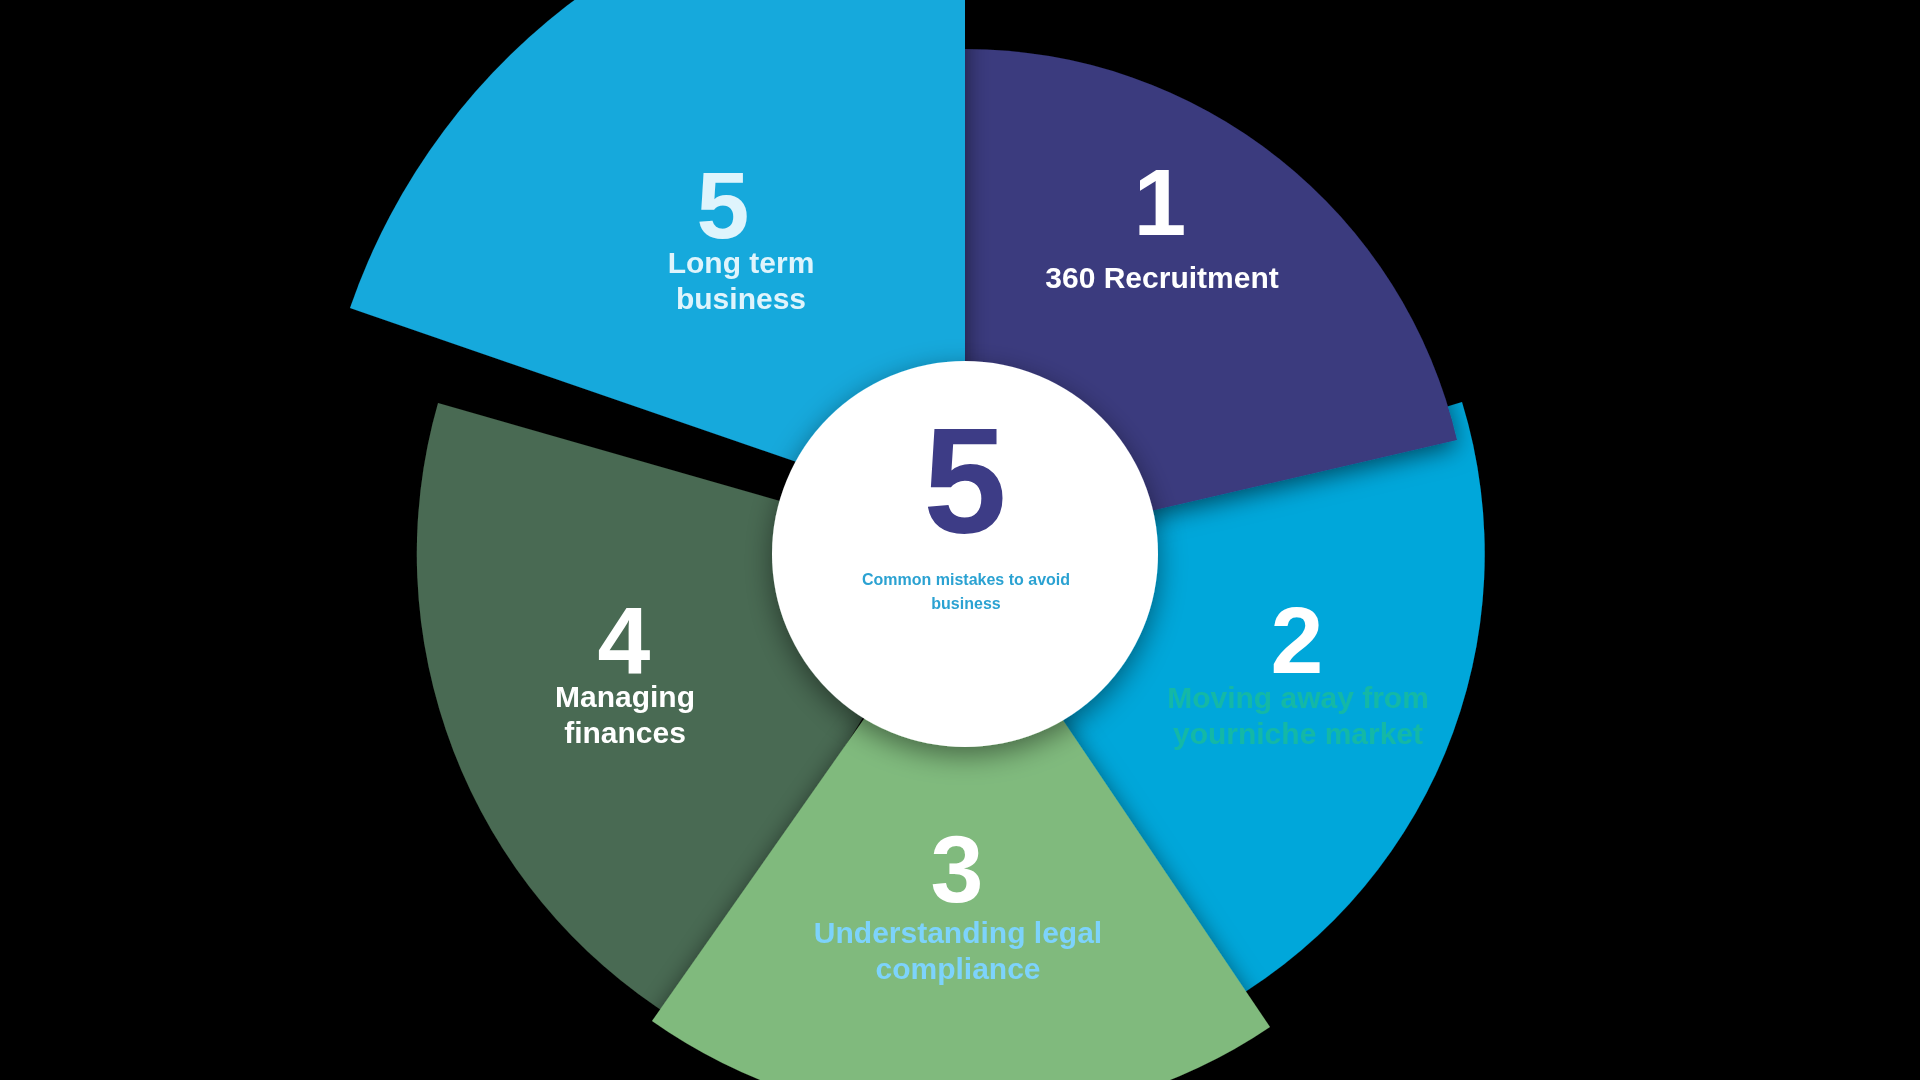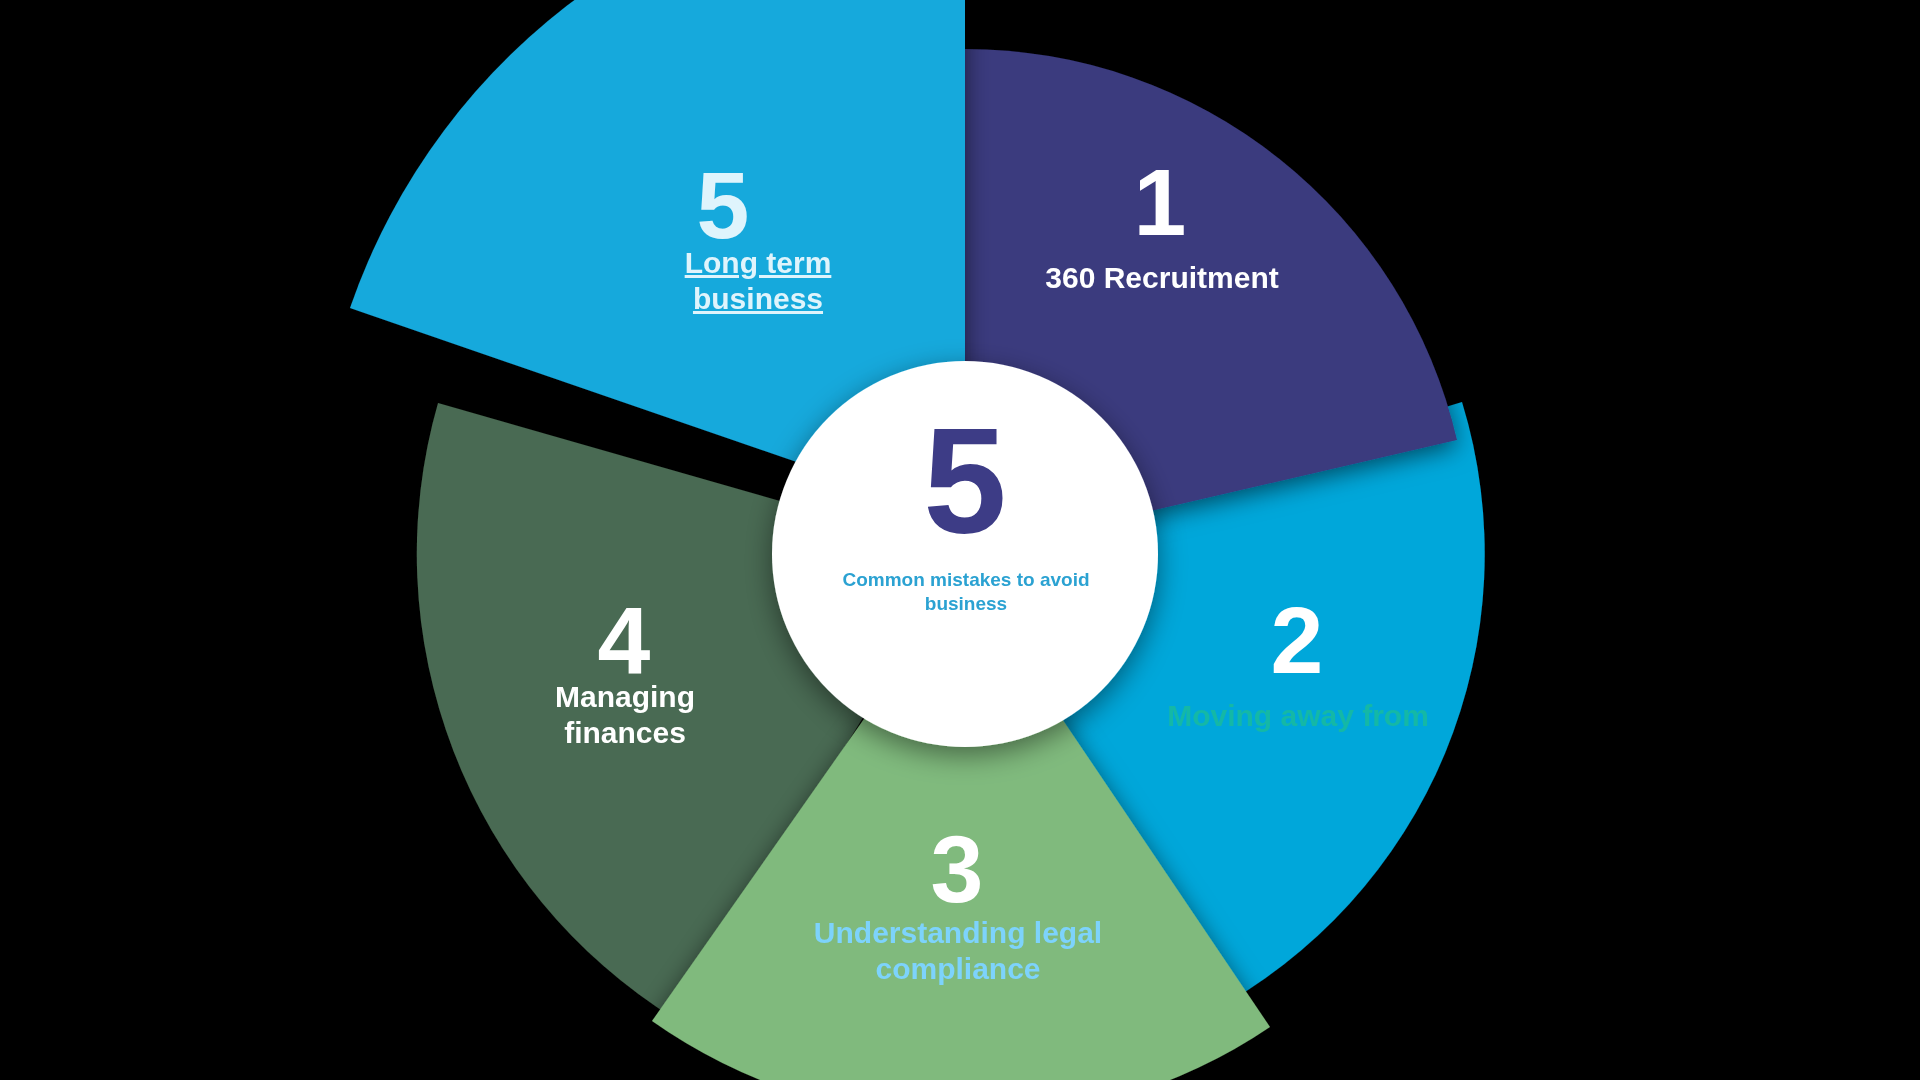--- a/index.html
+++ b/index.html
@@ -32,33 +32,33 @@
   
   .num-1{left:1160px;top:202px;}
   .lab-1{left:1162px;top:278px;}
   .num-2{left:1297px;top:640px;}
   .lab-2{left:1298px;top:716px;}
   .num-3{left:957px;top:869px;}
   .lab-3{left:958px;top:951px;}
   .num-4{left:624px;top:640px;}
   .lab-4{left:625px;top:715px;}
   .num-5{left:723px;top:205px;}
-  .lab-5{left:758px;top:281px;text-decoration:underline;}
+  .lab-5{left:741px;top:281px;}
   
   .center-number{
     position:absolute;left:965px;top:481px;
     transform:translate(-50%,-50%);
     font-size:150px;font-weight:700;line-height:1;
   }
   .center-subtitle{
     position:absolute;left:966px;top:592px;
     transform:translate(-50%,-50%);
     width:420px;
     text-align:center;
-    font-size:19px;font-weight:700;line-height:24px;
+    font-size:16px;font-weight:700;line-height:24px;
   }
   .center-subtitle span{display:block;}
 </style>
 </head>
 <body>
 
 <div class="stage">
 
   <svg class="wheel-svg" viewBox="0 0 1920 1080" xmlns="http://www.w3.org/2000/svg">
     <defs>
@@ -82,20 +82,21 @@
   <div class="overlay">
 
     <div class="seg-text seg-number num-1" style="color:#ffffff">1</div>
     <div class="seg-text seg-label lab-1" style="color:#ffffff">
       <span>360 Recruitment</span>
     </div>
 
     <div class="seg-text seg-number num-2" style="color:#ffffff">2</div>
     <div class="seg-text seg-label lab-2" style="color:#14b8a6">
       <span>Moving away from</span>
+      <span>yourniche market</span>
     </div>
 
     <div class="seg-text seg-number num-3" style="color:#ffffff">3</div>
     <div class="seg-text seg-label lab-3" style="color:#7dd3fc">
       <span>Understanding legal</span>
       <span>compliance</span>
     </div>
 
     <div class="seg-text seg-number num-4" style="color:#ffffff">4</div>
     <div class="seg-text seg-label lab-4" style="color:#ffffff">

